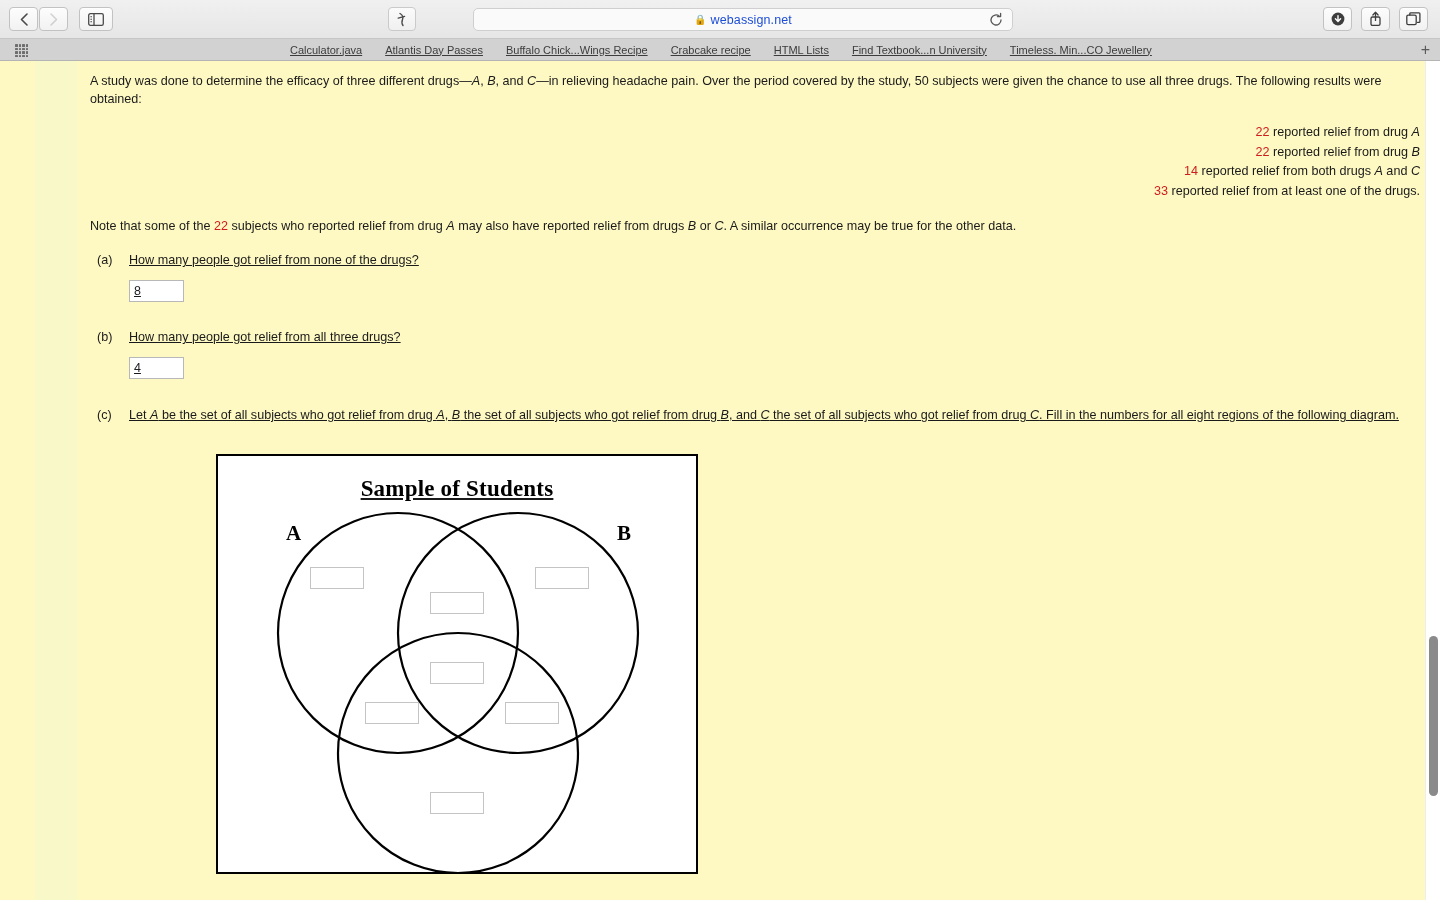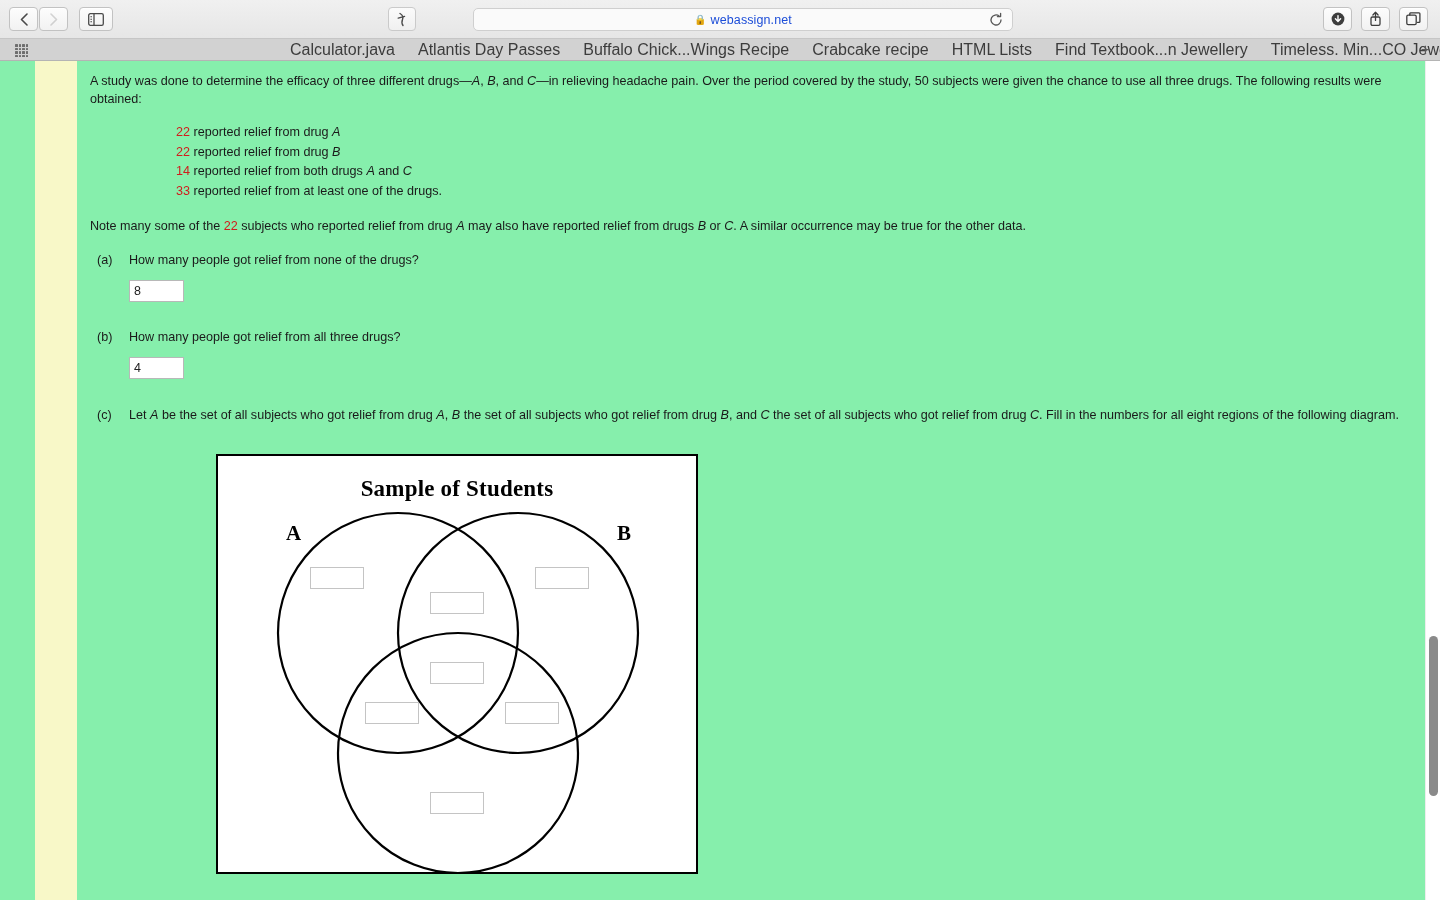--- a/index.html
+++ b/index.html
@@ -94,33 +94,33 @@
     grid-template-columns: repeat(4, 1fr);
     grid-template-rows: repeat(4, 1fr);
     gap: 1px;
   }
   .bm-grid i { background: #6e6e6e; border-radius: 0.5px; }
   .bm-items {
     display: flex; align-items: center; gap: 23px;
     margin-left: 290px;
   }
   .bm-item {
-    font-size: 16px; color: #3c3c3c;
-    white-space: nowrap; cursor: default;
+    font-size: 11px; color: #3c3c3c;
+    white-space: nowrap; cursor: default; text-decoration: underline;
   }
   .bm-plus {
     position: absolute; right: 10px; top: 3px;
     font-size: 16px; line-height: 16px; color: #5a5a5a;
   }
 
   
   .viewport {
     flex: 1 1 auto;
     position: relative;
-    background: #86efac;
+    background: #fef9c3;
     overflow: hidden;
   }
   .yellow-strip {
     position: absolute;
     left: 35px; top: 0; width: 42px; height: 100%;
     background: #f8f8c8;
   }
   .left-rule {
     position: absolute; left: 35px; top: 0; width: 1px; height: 100%;
     background: #d8d8d8;
@@ -134,31 +134,31 @@
   }
 
   .para { margin-top: 11px; max-width: 1308px; }
   .red { color: #d01c1c; }
   em { font-style: italic; }
 
   .results {
     margin-top: 15px;
     margin-left: 86px;
   }
-  .results .line { line-height: 1.55; font-size: 12.6px; }
+  .results .line { line-height: 1.55; font-size: 12.6px; text-align: right; }
   .results .num { color: #d01c1c; }
 
   .note { margin-top: 16px; }
 
   .question {
     display: flex;
     margin-top: 16px;
   }
   .q-label { width: 39px; flex: 0 0 39px; padding-left: 7px; }
-  .q-body { flex: 1 1 auto; }
+  .q-body { flex: 1 1 auto; text-decoration: underline; }
   .q-text { }
 
   .answer-box {
     width: 55px; height: 22px;
     border: 1px solid #b8b8b8;
     background: #ffffff;
     font-size: 12.5px;
     color: #222;
     padding: 1px 4px;
     font-family: "Liberation Sans", sans-serif;
@@ -306,42 +306,42 @@
         <i></i>
         <i></i>
         <i></i>
     </div>
     <div class="bm-items">
       <span class="bm-item">Calculator.java</span>
       <span class="bm-item">Atlantis Day Passes</span>
       <span class="bm-item">Buffalo Chick...Wings Recipe</span>
       <span class="bm-item">Crabcake recipe</span>
       <span class="bm-item">HTML Lists</span>
-      <span class="bm-item">Find Textbook...n Jewellery</span>
+      <span class="bm-item">Find Textbook...n University</span>
       <span class="bm-item">Timeless. Min...CO Jewellery</span>
     </div>
     <span class="bm-plus">+</span>
   </div>
 
   <div class="viewport">
     <div class="left-rule"></div>
     <div class="yellow-strip"></div>
 
     <div class="content">
 
       <p class="para"><span>A study was done to determine the efficacy of three different drugs—</span><em>A</em><span>, </span><em>B</em><span>, and </span><em>C</em><span>—in relieving headache pain. Over the period covered by the study, 50 subjects were given the chance to use all three drugs. The following results were obtained:</span></p>
 
       <div class="results">
         <div class="line"><span class="num">22</span> <span>reported relief from drug </span><em>A</em></div>
         <div class="line"><span class="num">22</span> <span>reported relief from drug </span><em>B</em></div>
         <div class="line"><span class="num">14</span> <span>reported relief from both drugs </span><em>A</em><span> and </span><em>C</em></div>
         <div class="line"><span class="num">33</span> <span>reported relief from at least one of the drugs.</span></div>
       </div>
 
-      <p class="note"><span>Note many some of the </span><span class="red">22</span><span> subjects who reported relief from drug </span><em>A</em><span> may also have reported relief from drugs </span><em>B</em><span> or </span><em>C</em><span>. A similar occurrence may be true for the other data.</span></p>
+      <p class="note"><span>Note that some of the </span><span class="red">22</span><span> subjects who reported relief from drug </span><em>A</em><span> may also have reported relief from drugs </span><em>B</em><span> or </span><em>C</em><span>. A similar occurrence may be true for the other data.</span></p>
 
       <div class="question">
         <div class="q-label">(a)</div>
         <div class="q-body">
           <div class="q-text">How many people got relief from none of the drugs?</div>
           <input class="answer-box" type="text" value="8" style="">
         </div>
       </div>
 
       <div class="question" style="margin-top:26px;">

